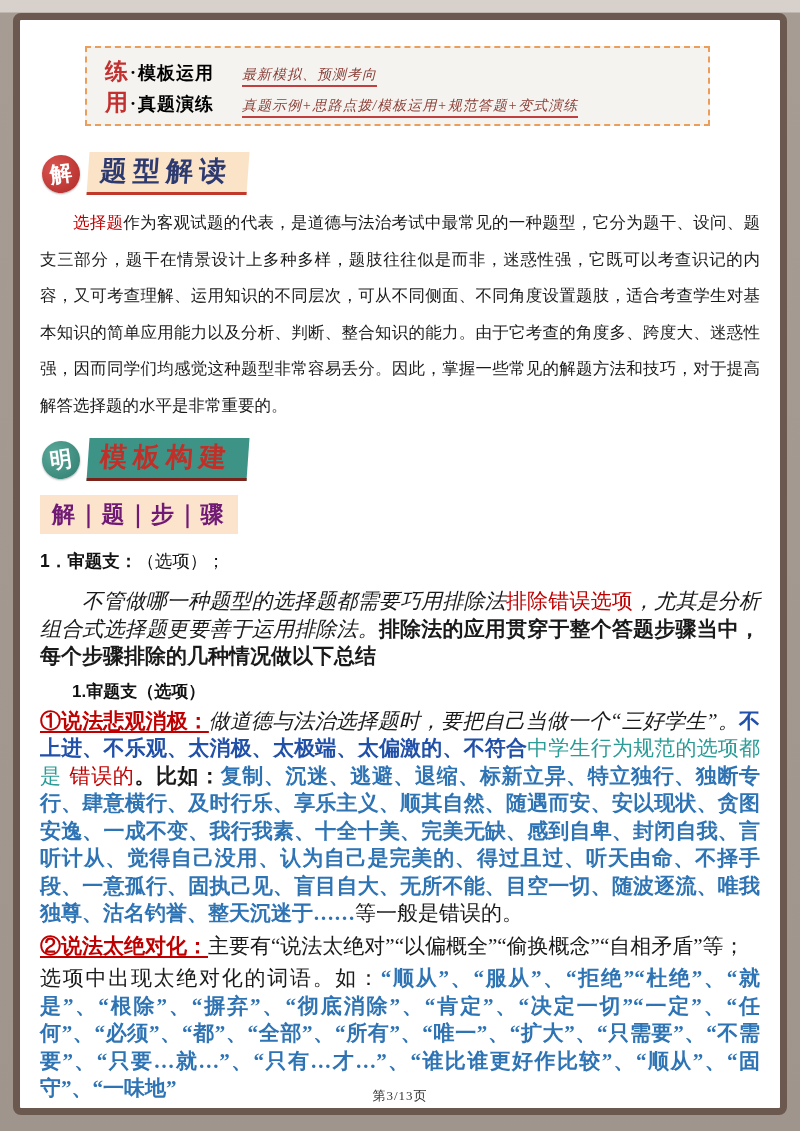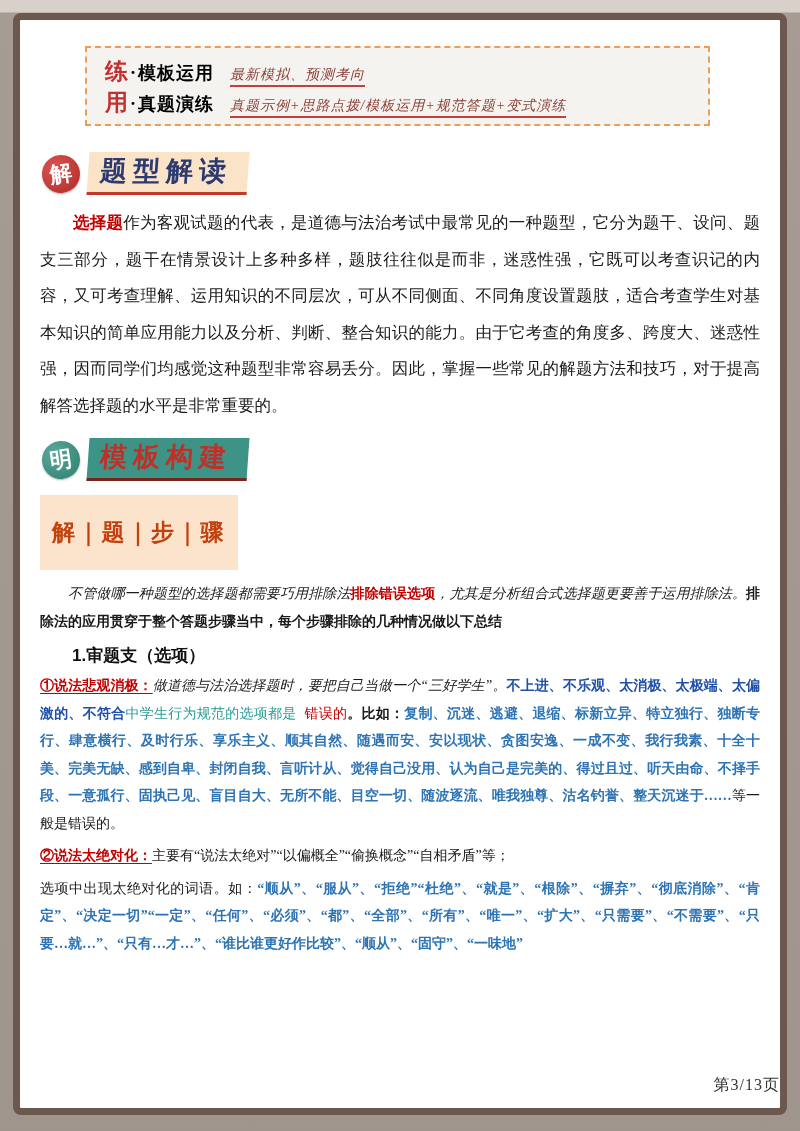--- a/index.html
+++ b/index.html
@@ -19,21 +19,21 @@
   .intro-box {
     margin:2px 50px 0 45px; height:80px;
     border:2px dashed #eb9e5a; background:#f4f3f0;
     padding:8px 18px; display:flex; flex-direction:column; justify-content:space-between;
   }
   .intro-row { display:flex; align-items:baseline; }
   .intro-badge { color:#c23030; font-weight:bold; font-size:23px; }
   .intro-dot { font-weight:bold; font-size:18px; margin:0 2px; }
   .intro-title { font-weight:bold; font-size:18px; letter-spacing:1px; }
   .intro-note {
-    margin-left:16px; font-size:14px; font-style:italic; color:#8c4038;
+    margin-left:28px; font-size:14px; font-style:italic; color:#8c4038;
     border-bottom:2px solid #c04040; padding-bottom:1px; letter-spacing:1px;
   }
 
   
   .sec-badge { display:flex; align-items:center; }
   .sec1 { margin-top:26px; margin-left:2px; }
   .sec2 { margin-top:14px; margin-left:2px; }
   .badge-circle {
     width:38px; height:38px; border-radius:50%; flex:0 0 38px;
     display:flex; align-items:center; justify-content:center;
@@ -48,49 +48,49 @@
     font-family:"Liberation Serif",serif; transform:skewX(-4deg);
   }
   .band-peach { background:#fbe3c8; color:#2c3a70; border-bottom:3px solid #c0392b; }
   .band-teal  { background:#3e9387; color:#c03028; border-bottom:3px solid #7a241c; }
 
   
   .p-main { margin-top:10px; font-size:16.5px; line-height:36.5px; text-align:justify; color:#1a1a1a; }
   .indent { text-indent:2em; }
 
   .block-header {
-    display:inline-block; margin-top:14px; padding:22px 12px;
-    background:#fbe3cc; color:#c2410c; font-weight:bold; font-size:23px;
+    display:inline-block; margin-top:14px; padding:4px 12px;
+    background:#fbe3cc; color:#701a75; font-weight:bold; font-size:23px;
     font-family:"Liberation Sans","DejaVu Sans",sans-serif; letter-spacing:2px;
   }
   .hdr2 { margin-top:16px; }
 
   .steps { margin-top:10px; }
   .step-line { font-size:17.5px; line-height:34px; color:#111; }
   .step-label { font-weight:bold; font-family:"Liberation Sans","DejaVu Sans",sans-serif; }
 
-  .p-body { margin-top:10px; font-size:14px; line-height:27.5px; text-align:justify; color:#1a1a1a; }
+  .p-body { margin-top:10px; font-size:21px; line-height:27.5px; text-align:justify; color:#1a1a1a; }
   .tight { margin-top:5px; }
 
   .sub-heading { margin-top:9px; font-size:17px; font-weight:bold; color:#111;
     font-family:"Liberation Sans","DejaVu Sans",sans-serif;margin-left:32px; }
   .sub-paren { font-family:"Liberation Serif",serif; }
 
-  .red-bold { color:#c00000; font-weight:bold; }
+  .red-bold { color:#c00000; font-weight:normal; }
   .red-txt { color:#c00000;margin-left:8px; }
   .red-label { color:#c00000; font-weight:bold; text-decoration:underline; text-underline-offset:3px; }
   .navy-bold { color:#2050a8; font-weight:bold; }
   .teal-txt { color:#2a9b95; }
   .blk-bold { font-weight:bold; }
   .kai { font-style:italic; }
   .blue-kai { color:#2e74b5; font-weight:bold; }
 
   .footer {
-    position:absolute; left:0; right:0; bottom:12px; text-align:right;
-    font-size:16px; color:#333; letter-spacing:1px;
+    position:absolute; left:0; right:0; bottom:3px; text-align:center;
+    font-size:13px; color:#333; letter-spacing:1px;
   }
 </style>
 </head>
 <body>
 
 <div class="frame">
   <div class="content">
 
     <div class="intro-box">
       <div class="intro-row">
@@ -117,20 +117,21 @@
     <div class="sec-badge sec2">
       <div class="badge-circle badge-green">明</div>
       <div class="badge-band band-teal">模板构建</div>
     </div>
 
     <div>
       <div class="block-header">解｜题｜步｜骤</div>
     </div>
 
     <div class="steps">
+      <div class="step-line"><span class="step-label">1．审题支：</span><span>（选项）；</span></div>
     </div>
 
 
     <p class="p-body indent"><span class="kai">不管做哪一种题型的选择题都需要巧用排除法</span><span class="red-bold">排除错误选项</span><span class="kai">，尤其是分析组合式选择题更要善于运用排除法。</span><span class="blk-bold">排除法的应用贯穿于整个答题步骤当中，每个步骤排除的几种情况做以下总结</span></p>
 
     <div class="sub-heading"><span>1.审题支</span><span class="sub-paren">（选项）</span></div>
 
 
     <p class="p-body tight"><span class="red-label">①说法悲观消极：</span><span class="kai">做道德与法治选择题时，要把自己当做一个“三好学生”。</span><span class="navy-bold">不上进、不乐观、太消极、太极端、太偏激的、不符合</span><span class="teal-txt">中学生行为规范的选项都是</span><span class="red-txt">错误的</span><span class="blk-bold">。比如：</span><span class="blue-kai">复制、沉迷、逃避、退缩、标新立异、特立独行、独断专行、肆意横行、及时行乐、享乐主义、顺其自然、随遇而安、安以现状、贪图安逸、一成不变、我行我素、十全十美、完美无缺、感到自卑、封闭自我、言听计从、觉得自己没用、认为自己是完美的、得过且过、听天由命、不择手段、一意孤行、固执己见、盲目自大、无所不能、目空一切、随波逐流、唯我独尊、沽名钓誉、整天沉迷于……</span><span>等一般是错误的。</span></p>
 

